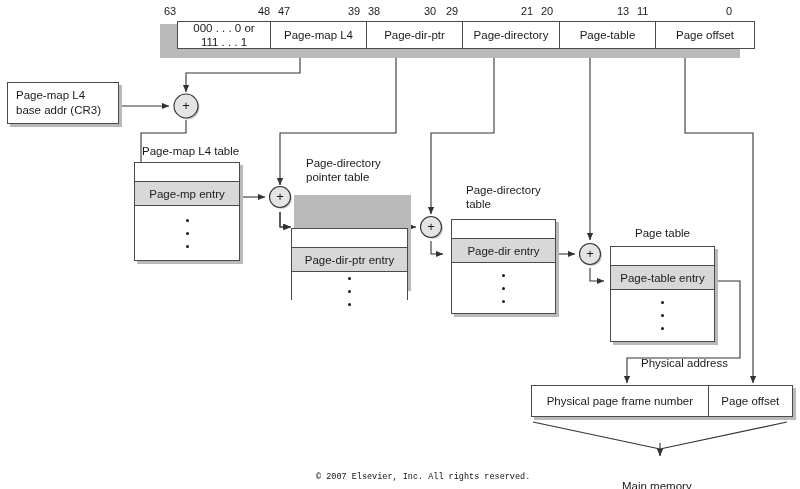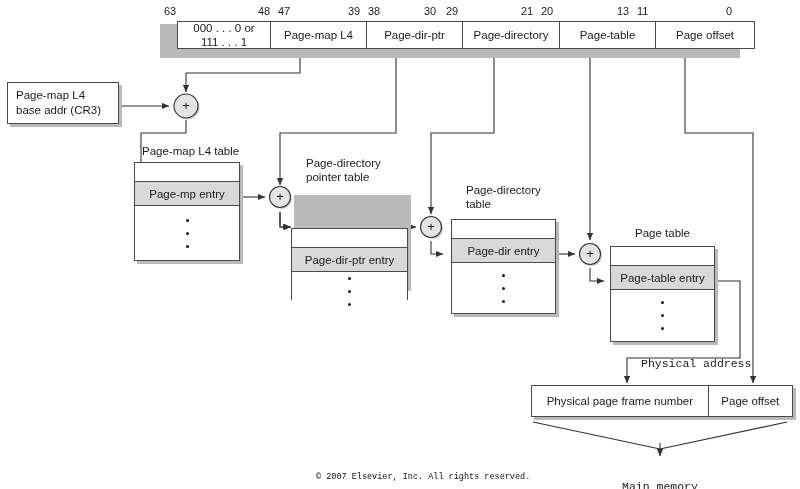--- a/index.html
+++ b/index.html
@@ -50,21 +50,21 @@
   
   .plus{position:absolute;width:26px;height:26px;font-size:13px;line-height:26px;
     text-align:center;color:#1a1a1a;}
 
   
   .pabar{position:absolute;box-sizing:border-box;border:1px solid #4a4a4a;background:#fff;display:flex;}
   .pacell{box-sizing:border-box;border-right:1px solid #4a4a4a;display:flex;align-items:center;
     justify-content:center;font-size:11.5px;color:#1a1a1a;}
   .pacell:last-child{border-right:none;}
 
-  .lbl{position:absolute;font-size:11.5px;color:#1a1a1a;white-space:nowrap;font-family:Liberation Mono, monospace;}
+  .lbl{position:absolute;font-size:11.5px;color:#1a1a1a;white-space:nowrap;}
   .copyright{position:absolute;font-size:8.5px;color:#111;white-space:nowrap;font-family:Liberation Mono, monospace;}
 </style>
 </head>
 <body>
 
 <div id="stage">
 
   <svg id="wires" viewBox="0 0 800 489">
     <defs>
       <marker id="ah" markerWidth="9" markerHeight="9" refX="7.2" refY="3.2" orient="auto" markerUnits="userSpaceOnUse">

